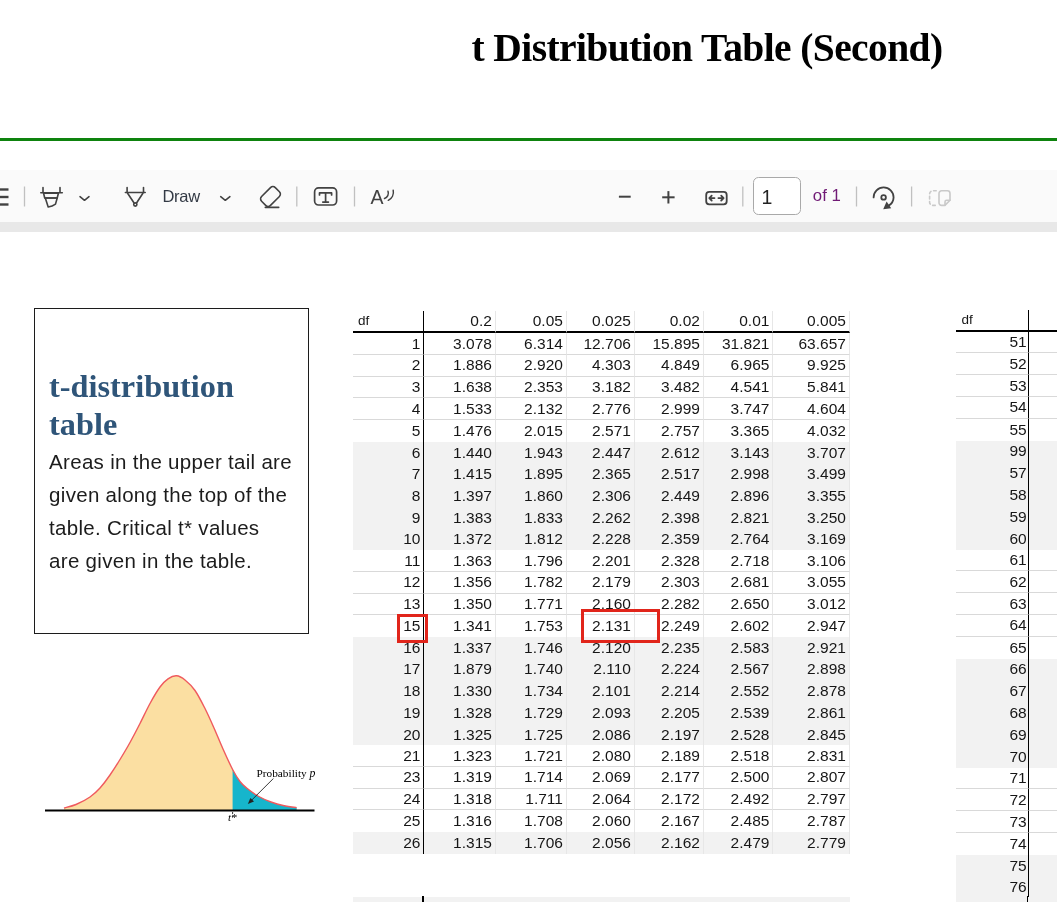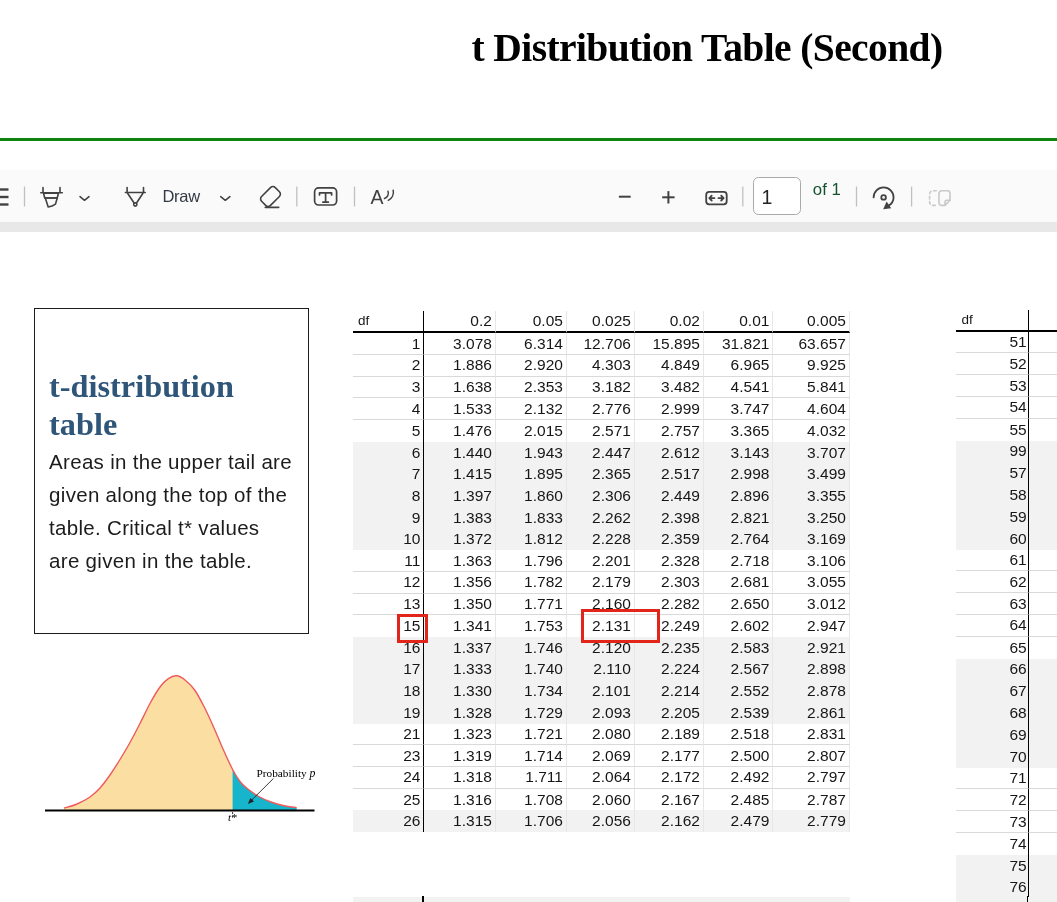--- a/index.html
+++ b/index.html
@@ -71,21 +71,21 @@
 </g>
 <path d="M883.2,39.2 L891.2,38.2 L886.6,31.6 z" fill="#424242"></path>
 <g stroke="#c9c9c9" stroke-width="1.6" stroke-linecap="round" stroke-linejoin="round" fill="none">
 <path d="M936.2,20.8 h-3.4 a3.2,3.2 0 0 0 -3.2,3.2 v8.2 a3.2,3.2 0 0 0 3.2,3.2 h3.4" stroke-dasharray="2.6 2.7"></path>
 <path d="M941.6,20.8 h5.8 a2.6,2.6 0 0 1 2.6,2.6 v6.9 l-5.1,5.1 h-3.3 a2.6,2.6 0 0 1 -2.6,-2.6 v-9.4 a2.6,2.6 0 0 1 2.6,-2.6 z"></path>
 <path d="M950,30.3 h-3.4 a1.6,1.6 0 0 0 -1.6,1.6 v3.4"></path>
 </g>
 </svg>
 <div class="abs" style="left:162.5px;top:187.6px;font-size:16.5px;line-height:16.5px;letter-spacing:-0.3px;color:#333a45">Draw</div>
 <div class="abs" style="left:752.6px;top:177.4px;width:48.5px;height:37.6px;background:#fff;border:1px solid #a9a9a9;border-radius:5.5px;text-align:center;line-height:38.6px;font-size:19.5px;padding-right:20px;color:#222">1</div>
-<div class="abs" style="left:812.8px;top:182px;font-size:16.8px;line-height:16.8px;color:#14532d">of&nbsp;1</div>
+<div class="abs" style="left:812.8px;top:188px;font-size:16.8px;line-height:16.8px;color:#701a75">of&nbsp;1</div>
 
 <div class="abs" style="left:33.6px;top:307.6px;width:275px;height:326.5px;border:1.8px solid #1c1c1c;background:#fff">
   <div style="margin:58.4px 0 0 14.5px;font-family:'Liberation Serif',serif;font-weight:700;font-size:32.3px;line-height:38.2px;color:#2f5579">t-distribution<br>table</div>
   <div style="margin:2.8px 0 0 14.5px;font-size:20.5px;letter-spacing:0.3px;line-height:32.9px;color:#1c1c1c">Areas in the upper tail are<br>given along the top of the<br>table. Critical t* values<br>are given in the table.</div>
 </div>
 
 <svg class="abs" style="left:40.0px;top:660.0px" width="290" height="175" viewBox="0 0 290 175">
 <path d="M24.0,148.0 C26.0,147.4 31.7,146.3 36.0,144.5 C40.3,142.7 46.0,139.8 50.0,137.0 C54.0,134.2 56.7,131.7 60.0,128.0 C63.3,124.3 66.7,119.8 70.0,115.0 C73.3,110.2 76.7,104.9 80.0,99.5 C83.3,94.1 86.7,88.5 90.0,82.5 C93.3,76.5 96.7,70.0 100.0,63.5 C103.3,57.0 106.7,49.6 110.0,43.5 C113.3,37.4 117.0,31.1 120.0,27.0 C123.0,22.9 125.2,20.7 128.0,18.8 C130.8,16.9 133.7,15.6 136.5,15.8 C139.3,16.0 141.9,17.5 145.0,20.0 C148.1,22.5 151.7,25.8 155.0,30.5 C158.3,35.2 161.8,42.2 165.0,48.5 C168.2,54.8 171.0,61.2 174.0,68.0 C177.0,74.8 179.9,82.1 183.0,89.0 C186.1,95.9 189.8,104.1 192.6,109.5 C195.4,114.9 197.7,118.4 200.0,121.5 C202.3,124.6 203.5,125.5 206.6,128.0 C209.7,130.5 214.7,134.2 218.8,136.5 C222.9,138.8 226.9,140.5 231.0,142.0 C235.1,143.5 238.9,144.6 243.2,145.5 C247.5,146.4 254.4,147.3 256.6,147.6 L256.6,150.0 L24.0,150.0 Z" fill="#fbdfa2"></path>
 <path d="M192.6,109.5 C193.8,111.5 197.7,118.4 200.0,121.5 C202.3,124.6 203.5,125.5 206.6,128.0 C209.7,130.5 214.7,134.2 218.8,136.5 C222.9,138.8 226.9,140.5 231.0,142.0 C235.1,143.5 238.9,144.6 243.2,145.5 C247.5,146.4 254.4,147.3 256.6,147.6 L256.6,150.0 L192.6,150.0 Z" fill="#16b5cc"></path>
 <path d="M24.0,148.0 C26.0,147.4 31.7,146.3 36.0,144.5 C40.3,142.7 46.0,139.8 50.0,137.0 C54.0,134.2 56.7,131.7 60.0,128.0 C63.3,124.3 66.7,119.8 70.0,115.0 C73.3,110.2 76.7,104.9 80.0,99.5 C83.3,94.1 86.7,88.5 90.0,82.5 C93.3,76.5 96.7,70.0 100.0,63.5 C103.3,57.0 106.7,49.6 110.0,43.5 C113.3,37.4 117.0,31.1 120.0,27.0 C123.0,22.9 125.2,20.7 128.0,18.8 C130.8,16.9 133.7,15.6 136.5,15.8 C139.3,16.0 141.9,17.5 145.0,20.0 C148.1,22.5 151.7,25.8 155.0,30.5 C158.3,35.2 161.8,42.2 165.0,48.5 C168.2,54.8 171.0,61.2 174.0,68.0 C177.0,74.8 179.9,82.1 183.0,89.0 C186.1,95.9 189.8,104.1 192.6,109.5 C195.4,114.9 197.7,118.4 200.0,121.5 C202.3,124.6 203.5,125.5 206.6,128.0 C209.7,130.5 214.7,134.2 218.8,136.5 C222.9,138.8 226.9,140.5 231.0,142.0 C235.1,143.5 238.9,144.6 243.2,145.5 C247.5,146.4 254.4,147.3 256.6,147.6 " fill="none" stroke="#ef5a5e" stroke-width="1.4"></path>
@@ -248,21 +248,21 @@
           <td class="df n">16</td>
           <td class="n vr">1.337</td>
           <td class="n vr">1.746</td>
           <td class="n vr">2.120</td>
           <td class="n vr">2.235</td>
           <td class="n vr">2.583</td>
           <td class="n vr">2.921</td>
         </tr>
 <tr class="g" style="height:21.69px">
           <td class="df n">17</td>
-          <td class="n vr">1.333</td>
+          <td class="n vr">1.879</td>
           <td class="n vr">1.740</td>
           <td class="n vr">2.110</td>
           <td class="n vr">2.224</td>
           <td class="n vr">2.567</td>
           <td class="n vr">2.898</td>
         </tr>
 <tr class="g" style="height:21.69px">
           <td class="df n">18</td>
           <td class="n vr">1.330</td>
           <td class="n vr">1.734</td>
@@ -272,20 +272,29 @@
           <td class="n vr">2.878</td>
         </tr>
 <tr class="g" style="height:21.69px">
           <td class="df n">19</td>
           <td class="n vr">1.328</td>
           <td class="n vr">1.729</td>
           <td class="n vr">2.093</td>
           <td class="n vr">2.205</td>
           <td class="n vr">2.539</td>
           <td class="n vr">2.861</td>
+        </tr>
+<tr class="g" style="height:21.69px">
+          <td class="df n">20</td>
+          <td class="n vr">1.325</td>
+          <td class="n vr">1.725</td>
+          <td class="n vr">2.086</td>
+          <td class="n vr">2.197</td>
+          <td class="n vr">2.528</td>
+          <td class="n vr">2.845</td>
         </tr>
 <tr class="ln" style="height:21.69px">
           <td class="df n">21</td>
           <td class="n vr">1.323</td>
           <td class="n vr">1.721</td>
           <td class="n vr">2.080</td>
           <td class="n vr">2.189</td>
           <td class="n vr">2.518</td>
           <td class="n vr">2.831</td>
         </tr>

